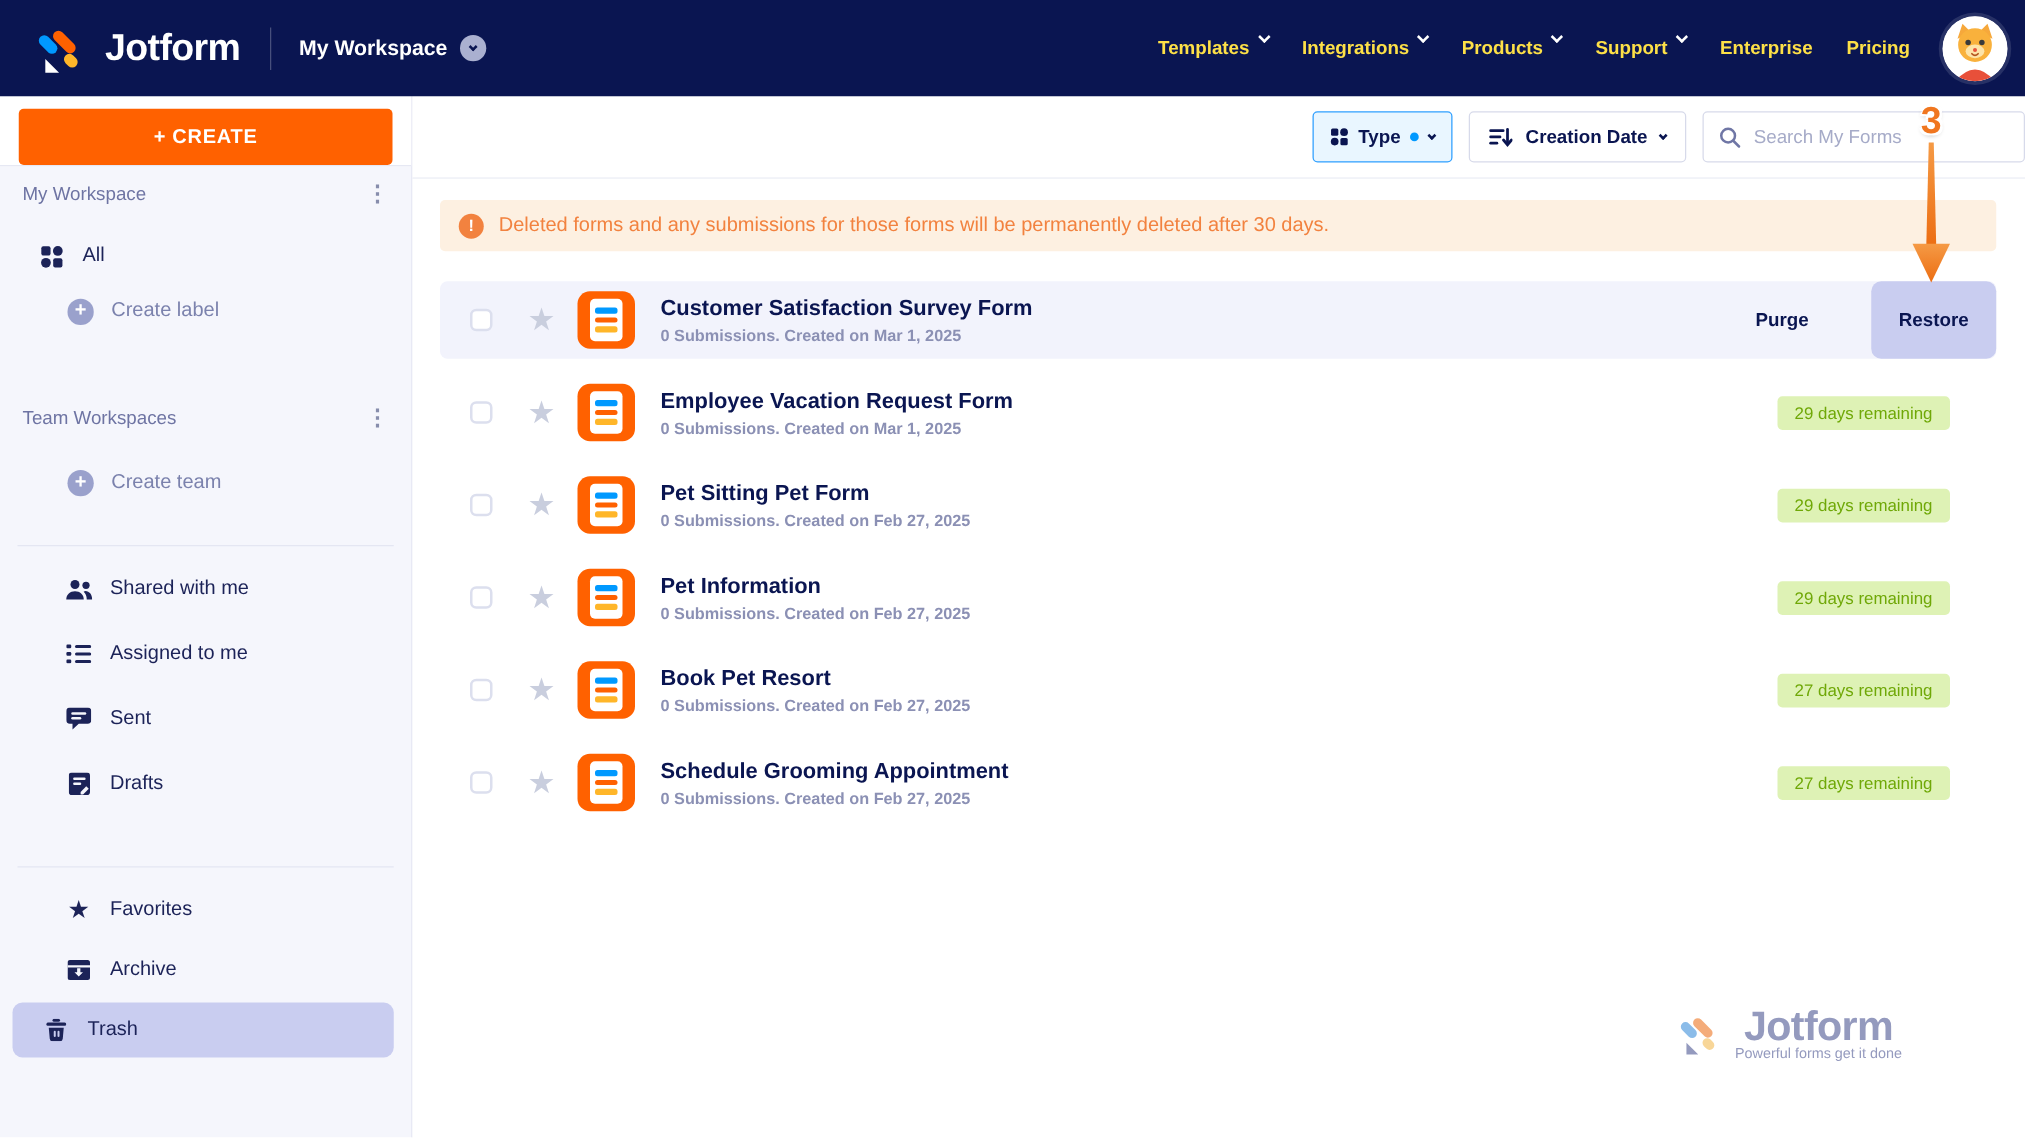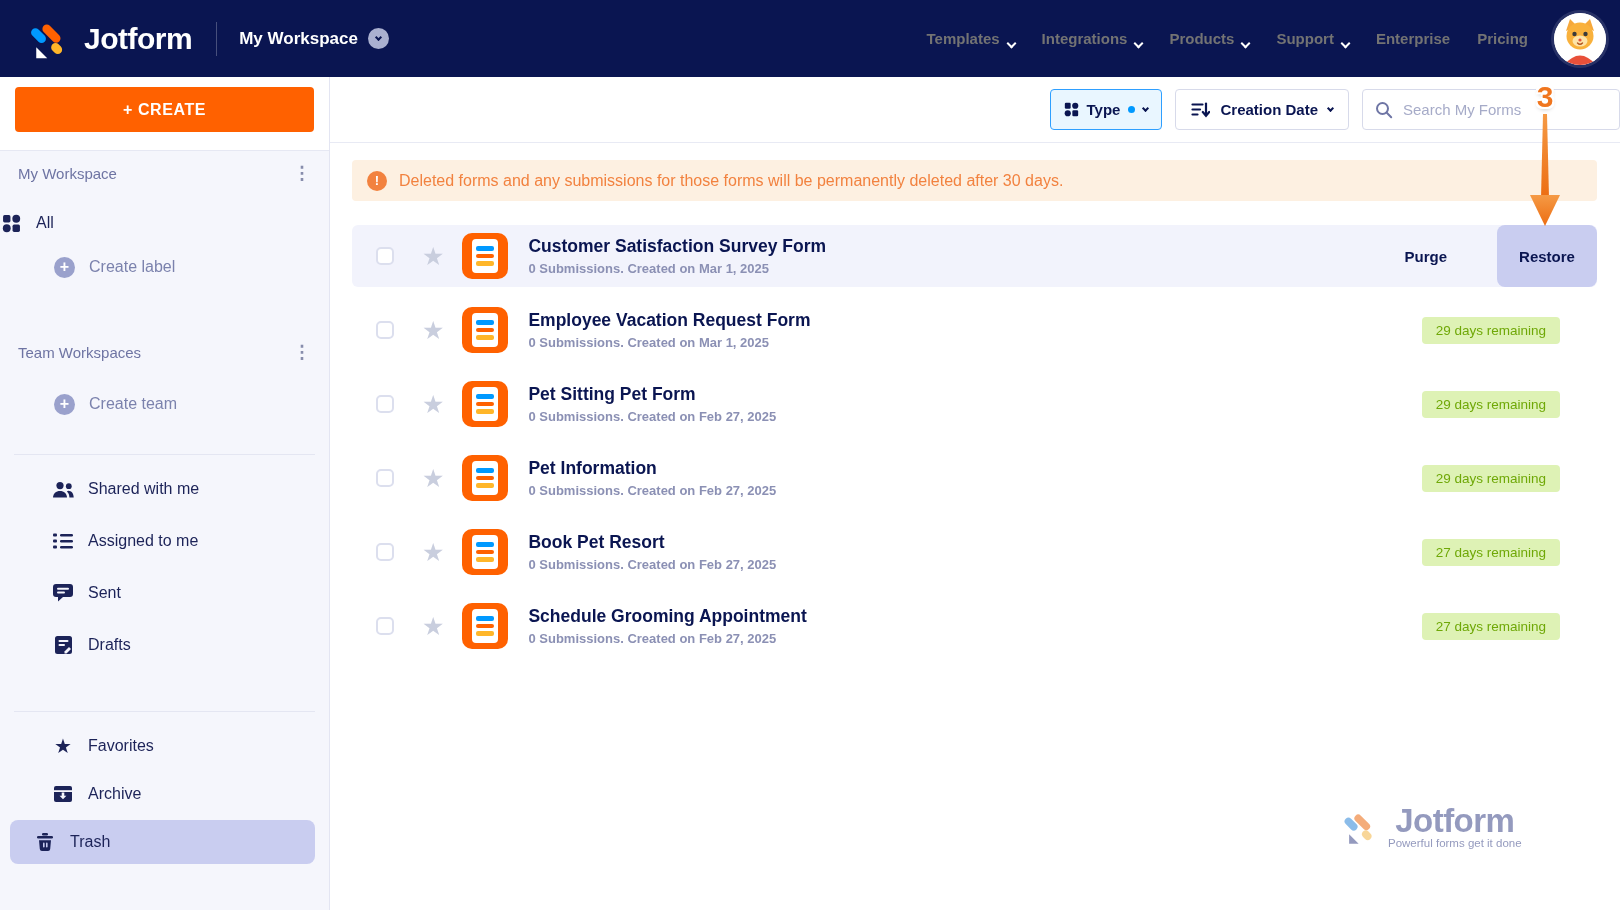--- a/index.html
+++ b/index.html
@@ -23,36 +23,36 @@
   .divider-v{width:1px;height:34px;background:rgba(255,255,255,.25);margin:0 22px 0 24px}
   .ws{display:flex;align-items:center;cursor:pointer}
   .ws-label{color:#fff;font-size:17px;font-weight:700}
   .ws-chev{width:21px;height:21px;border-radius:50%;background:#aab0d0;margin-left:10px;
     display:flex;align-items:center;justify-content:center}
   .chev{width:7px;height:7px;border-right:2px solid #fff;border-bottom:2px solid #fff;
     transform:rotate(45deg);margin-top:-4px;display:inline-block}
   .chev.navy{border-color:var(--navy)}
   .chev.sm{width:5px;height:5px;margin-top:-2px}
   .top-nav{margin-left:auto;display:flex;align-items:center;gap:27px}
-  .nav-item{color:#737373;font-size:15px;font-weight:600;display:flex;align-items:flex-end;gap:8px;cursor:pointer;white-space:nowrap}
+  .nav-item{color:#fde047;font-size:15px;font-weight:600;display:flex;align-items:flex-start;gap:8px;cursor:pointer;white-space:nowrap}
   .avatar{width:52px;height:52px;border-radius:50%;margin-left:26px;background:#fff;overflow:hidden;
     flex:none;cursor:pointer;box-shadow:0 0 0 3px rgba(255,255,255,.12)}
 
   
   .sidebar{position:absolute;top:77px;left:0;bottom:0;width:330px;background:var(--sidebar_bg);
     border-right:1px solid #e3e5f2}
-  .create-wrap{background:#fff;padding:10px 15px 18px;border-bottom:1px solid var(--divider)}
+  .create-wrap{background:#fff;padding:10px 15px 0;border-bottom:1px solid var(--divider)}
   .create-btn{display:block;width:100%;height:45px;background:var(--orange);color:#fff;border:none;
     border-radius:4px;font-size:16px;font-weight:700;letter-spacing:.6px}
   .section-header{display:flex;align-items:center;justify-content:space-between;padding:0 18px;
     height:40px;color:var(--muted_text);font-size:15px;font-weight:500;margin-top:2px}
   .kebab{color:#878dac;font-size:18px;font-weight:700;cursor:pointer;line-height:1}
   .side-item{display:flex;align-items:center;height:44px;color:var(--item_text);font-size:16px;
     font-weight:500;gap:14px;cursor:pointer}
-  .pl-all{}.pl-sub{padding-left:54px}.pl-std{padding-left:52px}
+  .pl-all{padding-left:30px}.pl-sub{padding-left:54px}.pl-std{padding-left:52px}
   .side-item.sub{color:#7b82ad}
   .plus-circle{width:21px;height:21px;border-radius:50%;background:#9aa1cc;color:#fff;flex:none;
     display:flex;align-items:center;justify-content:center;font-size:16px;font-weight:700;line-height:1}
   .side-divider{height:1px;background:#e4e6f2;margin:0 14px}
   .mt8{margin-top:8px}.mt10{margin-top:10px}.mt12{margin-top:12px}.mt43{margin-top:43px}.mt28{margin-top:28px}.mt44{margin-top:44px}
   .pitch{margin-bottom:8px}.pitch4{margin-bottom:4px}
   .side-item.selected{background:var(--selected_bg);border-radius:8px;margin-left:10px;margin-right:14px;padding-left:24px}
   .sicon{flex:none;display:inline-flex;width:22px;justify-content:center}
   .star-glyph{font-size:20px;color:var(--item_text);line-height:1}
 

